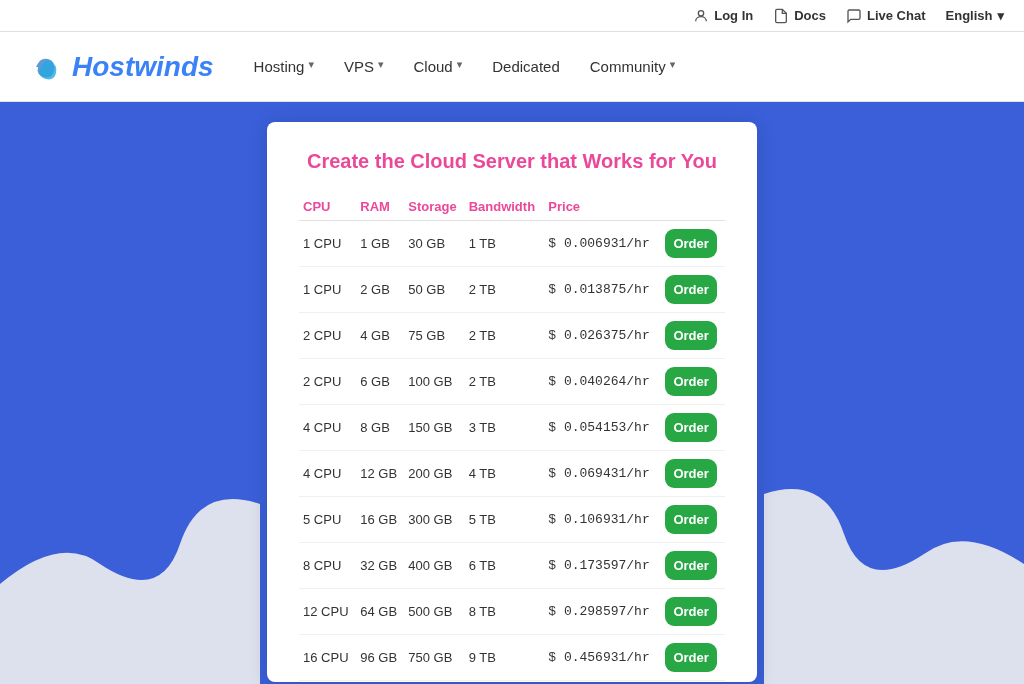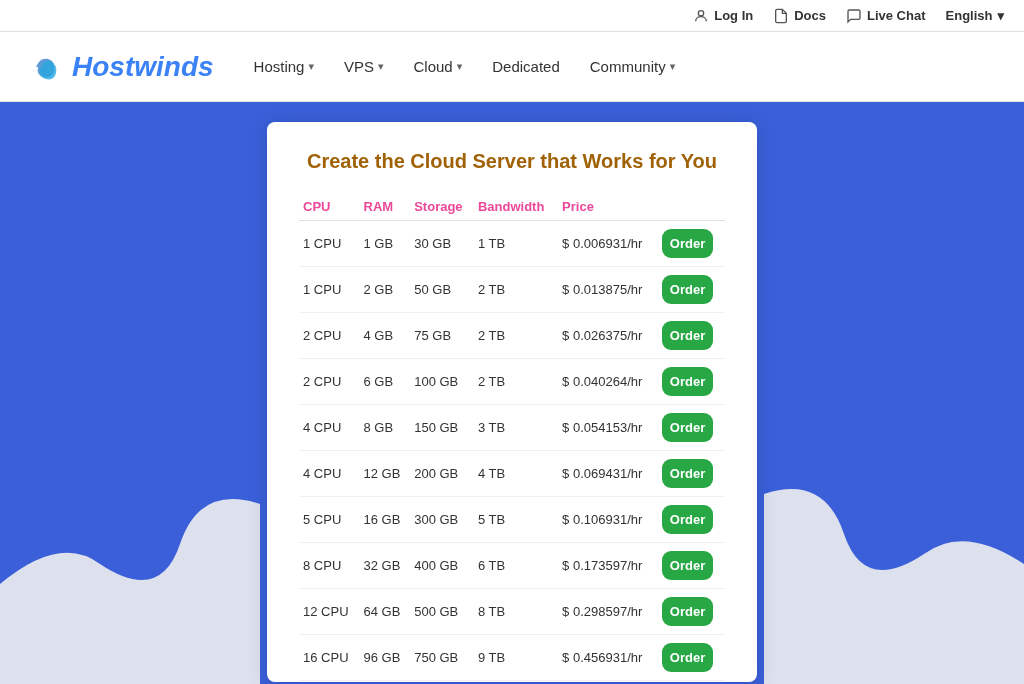--- a/index.html
+++ b/index.html
@@ -48,21 +48,21 @@
       color: #3b82f6;
       font-style: italic;
     }
     .logo-icon {
       width: 36px;
       height: 36px;
       margin-right: 6px;
     }
     .nav-item {
       display: flex;
-      align-items: center;
+      align-items: flex-start;
       gap: 4px;
       font-size: 15px;
       color: #333;
       cursor: pointer;
       font-weight: 500;
     }
     .nav-item .chevron { font-size: 11px; color: #666; }
 
     
     .main-area {
@@ -97,21 +97,21 @@
       padding: 28px 32px 24px;
       position: relative;
       z-index: 2;
       box-shadow: 0 2px 20px rgba(0,0,0,0.15);
       max-height: 560px;
       overflow-y: auto;
     }
     .card-title {
       font-size: 20px;
       font-weight: bold;
-      color: #a16207;
+      color: #ec4899;
       text-align: center;
       margin-bottom: 20px;
     }
 
     
     .pricing-table {
       width: 100%;
       border-collapse: collapse;
     }
     .pricing-table th {
@@ -137,20 +137,21 @@
       padding: 7px 8px;
       font-size: 13px;
       cursor: pointer;
       font-weight: 600;
       white-space: nowrap;
     }
 
     .price-cell {
       white-space: nowrap;
       font-size: 12.5px;
+      font-family: Liberation Mono, monospace;
     }
   </style>
 </head>
 <body>
 
 <div class="top-bar">
   <div class="top-bar-item">
     <svg viewBox="0 0 24 24" fill="none" stroke="#555" stroke-width="2">
       <circle cx="12" cy="8" r="4"></circle>
         <path d="M4 20c0-4 3.6-7 8-7s8 3 8 7"></path>

